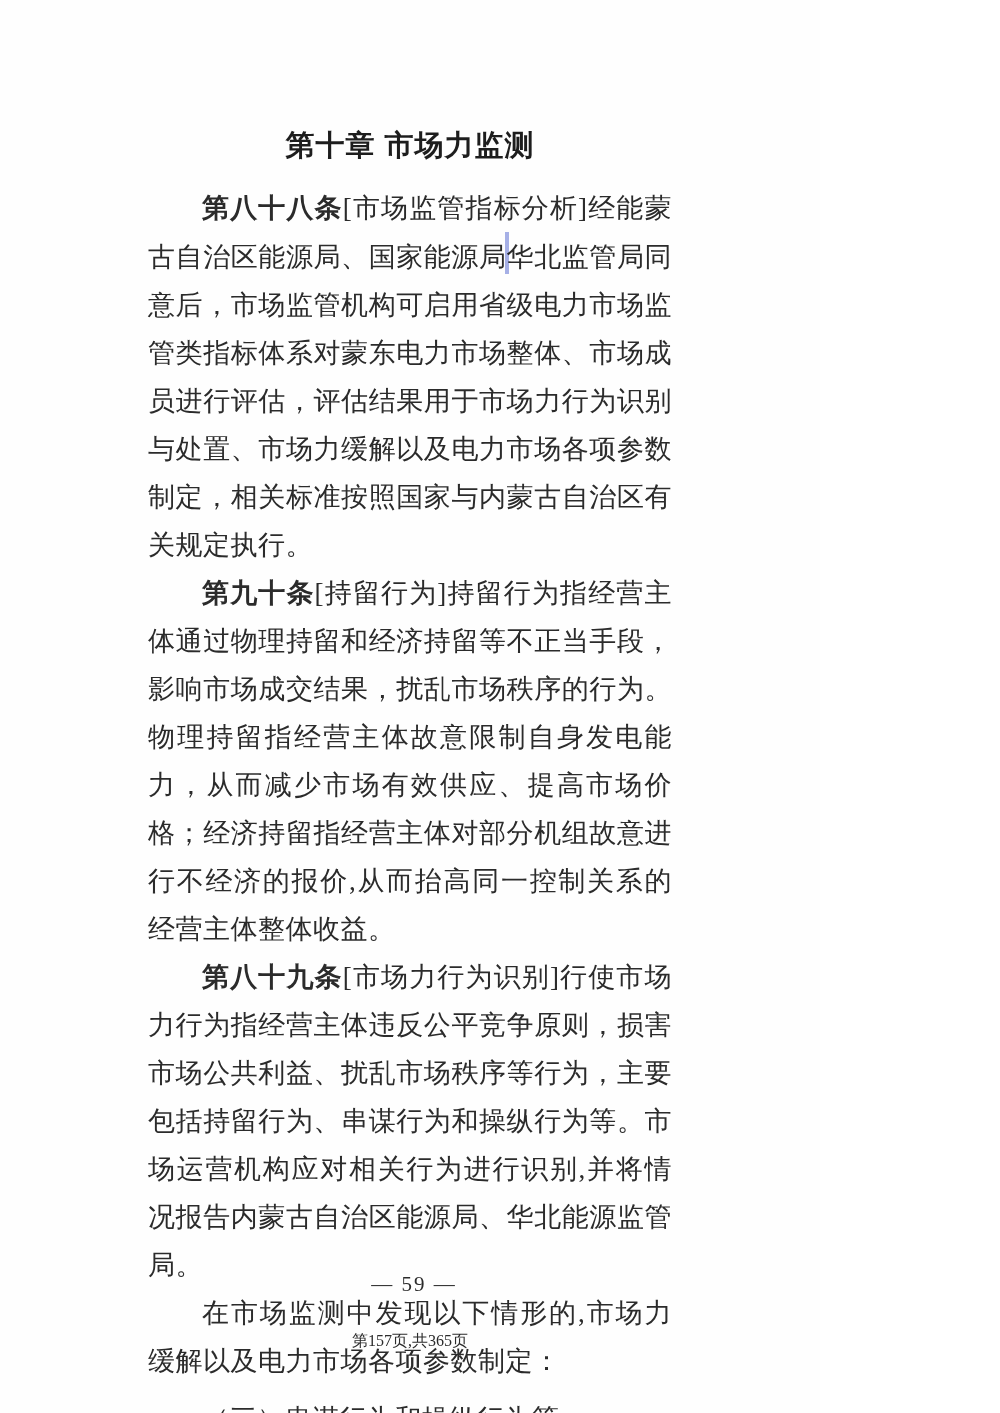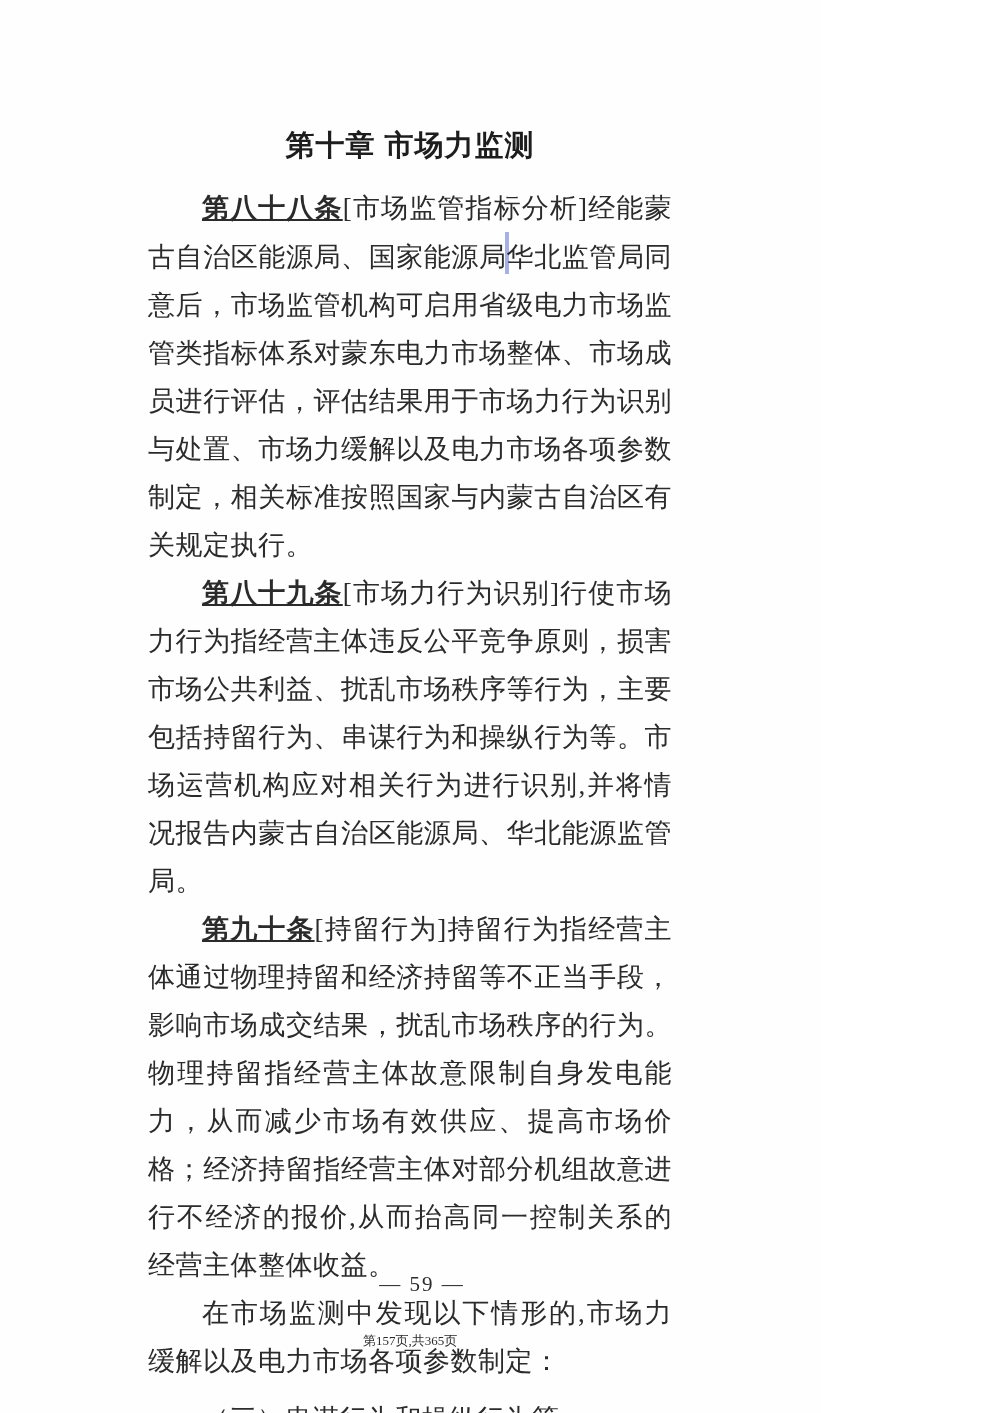--- a/index.html
+++ b/index.html
@@ -42,64 +42,63 @@
     font-size: 27px;
     line-height: 48px;
     text-indent: 2em;
     letter-spacing: 0.5px;
   }
   .cond-para.first {
     margin-top: 6px;
   }
   .lead-bold {
     font-weight: bold;
-    text-decoration: underline;
   }
   .text-caret {
     display: inline-block;
     width: 4px;
     height: 42px;
     background: #a6b0e6;
     vertical-align: -8px;
     margin: 0 -2px;
   }
   .page-number {
     position: absolute;
     top: 1270px;
-    left: 12px;
+    left: 4px;
     width: 100%;
     text-align: center;
     font-size: 21px;
     line-height: 28px;
     letter-spacing: 2px;
     color: #2b2b2b;
   }
   .page-info {
     position: absolute;
     top: 1330px;
     left: 0;
     width: 100%;
     text-align: center;
-    font-size: 13px;
+    font-size: 16px;
     line-height: 22px;
     color: #2b2b2b;
   }
 </style>
 </head>
 <body>
 
 <div class="page">
 
   <h1 class="chapter-title">第十章 市场力监测</h1>
 
   <p class="body-para"><span class="lead-bold">第八十八条</span><span>[市场监管指标分析]经能蒙古自治区能源局、国家能源局</span><span class="text-caret"></span><span>华北监管局同意后，市场监管机构可启用省级电力市场监管类指标体系对蒙东电力市场整体、市场成员进行评估，评估结果用于市场力行为识别与处置、市场力缓解以及电力市场各项参数制定，相关标准按照国家与内蒙古自治区有关规定执行。</span></p>
 
+  <p class="body-para"><span class="lead-bold">第九十条</span><span>[持留行为]持留行为指经营主体通过物理持留和经济持留等不正当手段，影响市场成交结果，扰乱市场秩序的行为。物理持留指经营主体故意限制自身发电能力，从而减少市场有效供应、提高市场价格；经济持留指经营主体对部分机组故意进行不经济的报价,从而抬高同一控制关系的经营主体整体收益。</span></p>
+
   <p class="body-para"><span class="lead-bold">第八十九条</span><span>[市场力行为识别]行使市场力行为指经营主体违反公平竞争原则，损害市场公共利益、扰乱市场秩序等行为，主要包括持留行为、串谋行为和操纵行为等。市场运营机构应对相关行为进行识别,并将情况报告内蒙古自治区能源局、华北能源监管局。</span></p>
-
-  <p class="body-para"><span class="lead-bold">第九十条</span><span>[持留行为]持留行为指经营主体通过物理持留和经济持留等不正当手段，影响市场成交结果，扰乱市场秩序的行为。物理持留指经营主体故意限制自身发电能力，从而减少市场有效供应、提高市场价格；经济持留指经营主体对部分机组故意进行不经济的报价,从而抬高同一控制关系的经营主体整体收益。</span></p>
 
   <p class="body-para">在市场监测中发现以下情形的,市场力缓解以及电力市场各项参数制定：</p>
 
 
 
   <p class="cond-para">（三）串谋行为和操纵行为等；</p>
 
   <div class="page-number">— 59 —</div>
 
   <div class="page-info">第157页,共365页</div>

